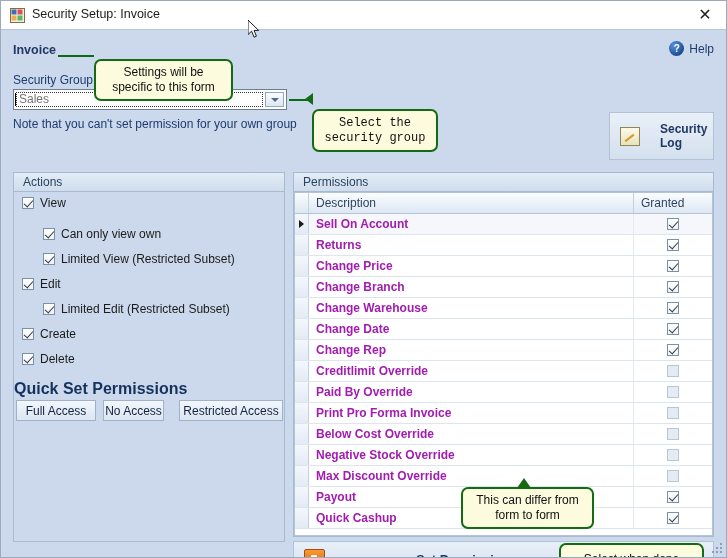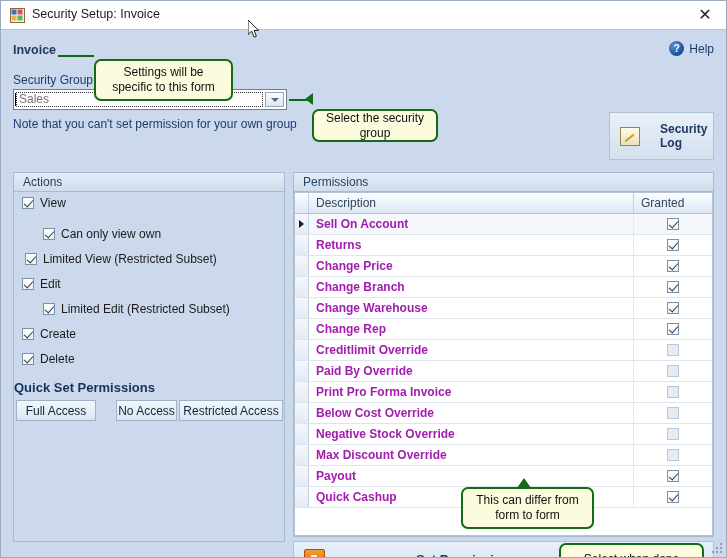--- a/index.html
+++ b/index.html
@@ -196,32 +196,32 @@
     border-width: 0 1.6px 1.6px 0;
     transform: rotate(42deg);
   }
   .cb.disabled {
     border-color: #b9c6d6;
     background: #e4ebf3;
   }
 
   .qs-title {
     position: absolute; left: 13px; top: 350px;
-    font-size: 13px; font-weight: bold; color: #15325c;
+    font-size: 16px; font-weight: bold; color: #15325c;
   }
   .qs-btn {
     position: absolute; top: 370px; height: 21px;
     box-sizing: border-box;
     background: linear-gradient(#f2f7fc, #dbe6f2);
     border: 1px solid #9fb2c8;
     font-size: 12px; color: #12233d;
     display: flex; align-items: center; justify-content: center;
   }
   #btn-full { left: 15px; width: 80px; }
-  #btn-no   { left: 115px; width: 61px; }
+  #btn-no   { left: 102px; width: 61px; }
   #btn-rest { left: 178px; width: 104px; }
 
   
   .grid {
     position: absolute;
     left: 293px; top: 162px;
     width: 419px; height: 344px;
     background: #ffffff;
     border: 1px solid #b4c4d6;
     box-sizing: border-box;
@@ -308,21 +308,21 @@
     background: #fcfbdd;
     border: 2px solid #136b14;
     border-radius: 7px;
     font-size: 12px; color: #111;
     text-align: center;
     display: flex; align-items: center; justify-content: center;
     line-height: 15px;
     padding: 2px 6px;
   }
   #co-settings { left: 93px; top: 29px; width: 139px; height: 42px; }
-  #co-group    { left: 311px; top: 79px; width: 126px; height: 33px; }
+  #co-group    { left: 311px; top: 79px; width: 126px; height: 43px; font-family: Liberation Mono, monospace; }
   #co-differ   { left: 460px; top: 457px; width: 133px; height: 42px; }
   #co-done     { left: 558px; top: 513px; width: 145px; height: 33px; }
 
   .co-tail {
     position: absolute;
     width: 0; height: 0;
   }
   
   #tail-group {
     left: 304px; top: 63px;
@@ -398,21 +398,21 @@
     </div>
     <div id="actions-list">
         <div class="chk-row" style="left: 21px; top: 166px;">
           <span class="cb checked"></span>
           <span>View</span>
         </div>
         <div class="chk-row" style="left: 42px; top: 197px;">
           <span class="cb checked"></span>
           <span>Can only view own</span>
         </div>
-        <div class="chk-row" style="left: 24px; top: 222px;">
+        <div class="chk-row" style="left: 42px; top: 222px;">
           <span class="cb checked"></span>
           <span>Limited View (Restricted Subset)</span>
         </div>
         <div class="chk-row" style="left: 21px; top: 247px;">
           <span class="cb checked"></span>
           <span>Edit</span>
         </div>
         <div class="chk-row" style="left: 42px; top: 272px;">
           <span class="cb checked"></span>
           <span>Limited Edit (Restricted Subset)</span>
@@ -475,20 +475,27 @@
           </div>
           <div class="grid-row">
             <div class="gr-sel"></div>
             <div class="gr-desc">Change Warehouse</div>
             <div class="gr-grant">
               <span class="cb checked"></span>
             </div>
           </div>
           <div class="grid-row">
             <div class="gr-sel"></div>
+            <div class="gr-desc">Change Date</div>
+            <div class="gr-grant">
+              <span class="cb checked"></span>
+            </div>
+          </div>
+          <div class="grid-row">
+            <div class="gr-sel"></div>
             <div class="gr-desc">Change Rep</div>
             <div class="gr-grant">
               <span class="cb checked"></span>
             </div>
           </div>
           <div class="grid-row">
             <div class="gr-sel"></div>
             <div class="gr-desc">Creditlimit Override</div>
             <div class="gr-grant">
               <span class="cb disabled"></span>

